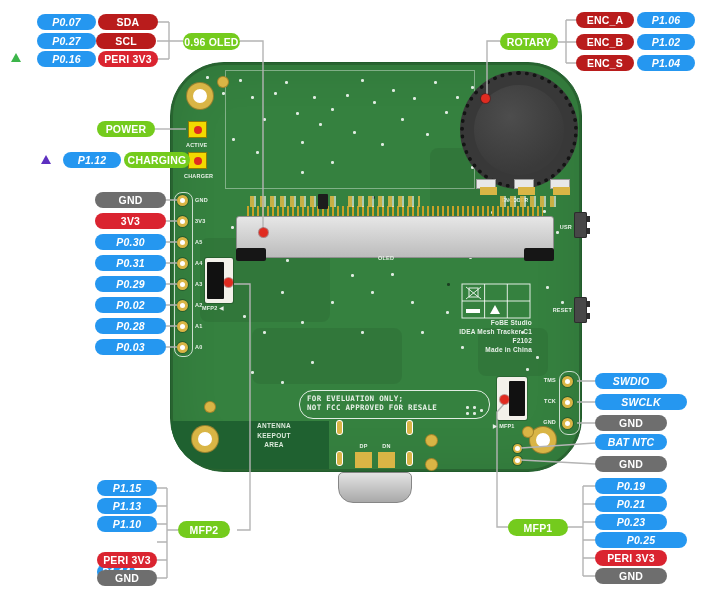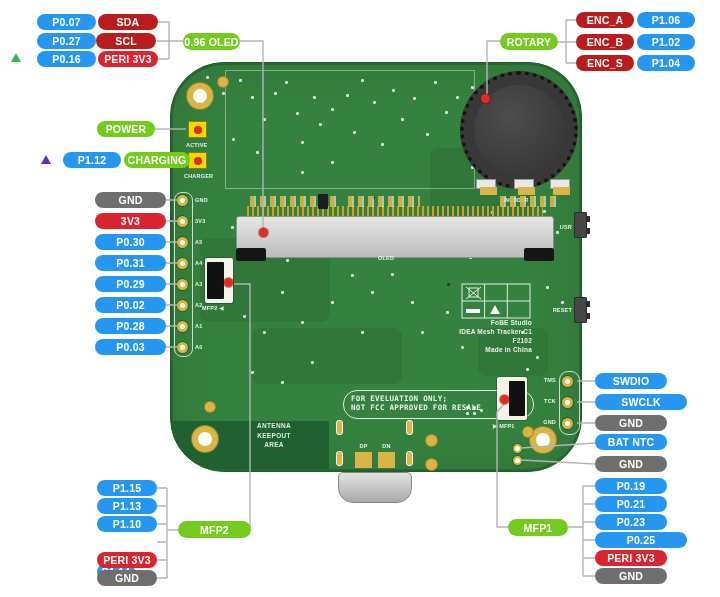--- a/index.html
+++ b/index.html
@@ -4,21 +4,21 @@
 <style>
   html,body{margin:0;padding:0;background:#ffffff;}
   #stage{position:relative;width:720px;height:597px;background:#ffffff;overflow:hidden;
          font-family:"Liberation Sans",sans-serif;}
   .abs{position:absolute;}
   
   .pill{position:absolute;height:16px;border-radius:8.5px;color:#fff;
         font:bold 10.5px "Liberation Sans",sans-serif;display:flex;align-items:center;
         justify-content:center;letter-spacing:.2px;white-space:nowrap;}
   .pill.tall{height:17px;border-radius:9px;}
-  .blue{background:#2597f0;}
+  .blue{background:#2597f0;font-style:italic;}
   .teal{background:#b91c1c;}
   .red{background:#da2430;}
   .green{background:#74cb1d;}
   .gray{background:#6e6e6e;}
   
   .tri{position:absolute;width:0;height:0;border-left:5.5px solid transparent;
        border-right:5.5px solid transparent;}
   .tri.g{border-bottom:9px solid #3cb54a;}
   .tri.p{border-bottom:9px solid #5d2fc0;}
   
@@ -59,21 +59,21 @@
        background:linear-gradient(#e6e6e6,#bcbcbc);border:1px solid #8f8f8f;box-sizing:border-box;}
   .fpc-cap{position:absolute;width:30px;height:13px;background:#161616;border-radius:2px;}
   .enc{position:absolute;left:460px;top:71px;width:118px;height:118px;border-radius:50%;
        background:#383838;border:4px dotted #141414;box-sizing:border-box;}
   .enc-in{position:absolute;left:474px;top:85px;width:90px;height:90px;border-radius:50%;
        background:radial-gradient(circle at 40% 35%,#4d4d4d,#3a3a3a 70%);}
   .enc-tab{position:absolute;width:20px;height:10px;background:#e8e8e8;border:1px solid #999;box-sizing:border-box;}
   .enc-pad{position:absolute;width:17px;height:8px;background:#d9b545;}
   .fccbox{position:absolute;left:299px;top:390px;width:191px;height:29px;border:1px solid rgba(255,255,255,.85);
        border-radius:14px;box-sizing:border-box;color:#e8f1e8;
-       font:bold 7.5px "DejaVu Sans Mono",monospace;letter-spacing:.3px;padding:3px 0 0 7px;margin-left:44px;}
+       font:bold 7.5px "DejaVu Sans Mono",monospace;letter-spacing:.3px;padding:3px 0 0 7px;}
   .brand{position:absolute;left:390px;top:318px;width:142px;text-align:right;color:#e8f1e8;
        font:bold 6.5px "Liberation Sans",sans-serif;line-height:9px;letter-spacing:.2px;}
   .ant-txt{position:absolute;left:242px;top:421px;width:64px;text-align:center;color:#dcebdc;
        font:bold 6.5px "Liberation Sans",sans-serif;line-height:9.5px;letter-spacing:.3px;}
   .usb{position:absolute;left:338px;top:472px;width:74px;height:31px;
        background:linear-gradient(#e3e3e3,#a9a9a9);border:1px solid #868686;box-sizing:border-box;
        border-radius:5px 5px 15px 15px;}
   .vias{position:absolute;left:0;top:0;width:2.6px;height:2.6px;border-radius:50%;background:transparent;}
   svg.lines{position:absolute;left:0;top:0;pointer-events:none;}
   .footprint{position:absolute;left:225px;top:70px;width:248px;height:117px;
@@ -293,21 +293,21 @@
   <div class="pill gray" style="left:595px;top:415px;width:72px">GND</div>
   <div class="pill blue" style="left:595px;top:434px;width:72px">BAT NTC</div>
   <div class="pill gray" style="left:595px;top:456px;width:72px">GND</div>
 
   <div class="pill blue" style="left:97px;top:480px;width:60px">P1.15</div>
   <div class="pill blue" style="left:97px;top:498px;width:60px">P1.13</div>
   <div class="pill blue" style="left:97px;top:516px;width:60px">P1.10</div>
   <div class="pill blue" style="left:97px;top:564px;width:38px">P1.14</div>
   <div class="pill red" style="left:97px;top:552px;width:60px">PERI 3V3</div>
   <div class="pill gray" style="left:97px;top:570px;width:60px">GND</div>
-  <div class="pill green tall" style="left:178px;top:521px;width:73px">MFP2</div>
+  <div class="pill green tall" style="left:178px;top:521px;width:52px">MFP2</div>
 
   <div class="pill green tall" style="left:508px;top:519px;width:60px">MFP1</div>
   <div class="pill blue" style="left:595px;top:478px;width:72px">P0.19</div>
   <div class="pill blue" style="left:595px;top:496px;width:72px">P0.21</div>
   <div class="pill blue" style="left:595px;top:514px;width:72px">P0.23</div>
   <div class="pill blue" style="left:595px;top:532px;width:92px">P0.25</div>
   <div class="pill red" style="left:595px;top:550px;width:72px">PERI 3V3</div>
   <div class="pill gray" style="left:595px;top:568px;width:72px">GND</div>
 
 </div>

